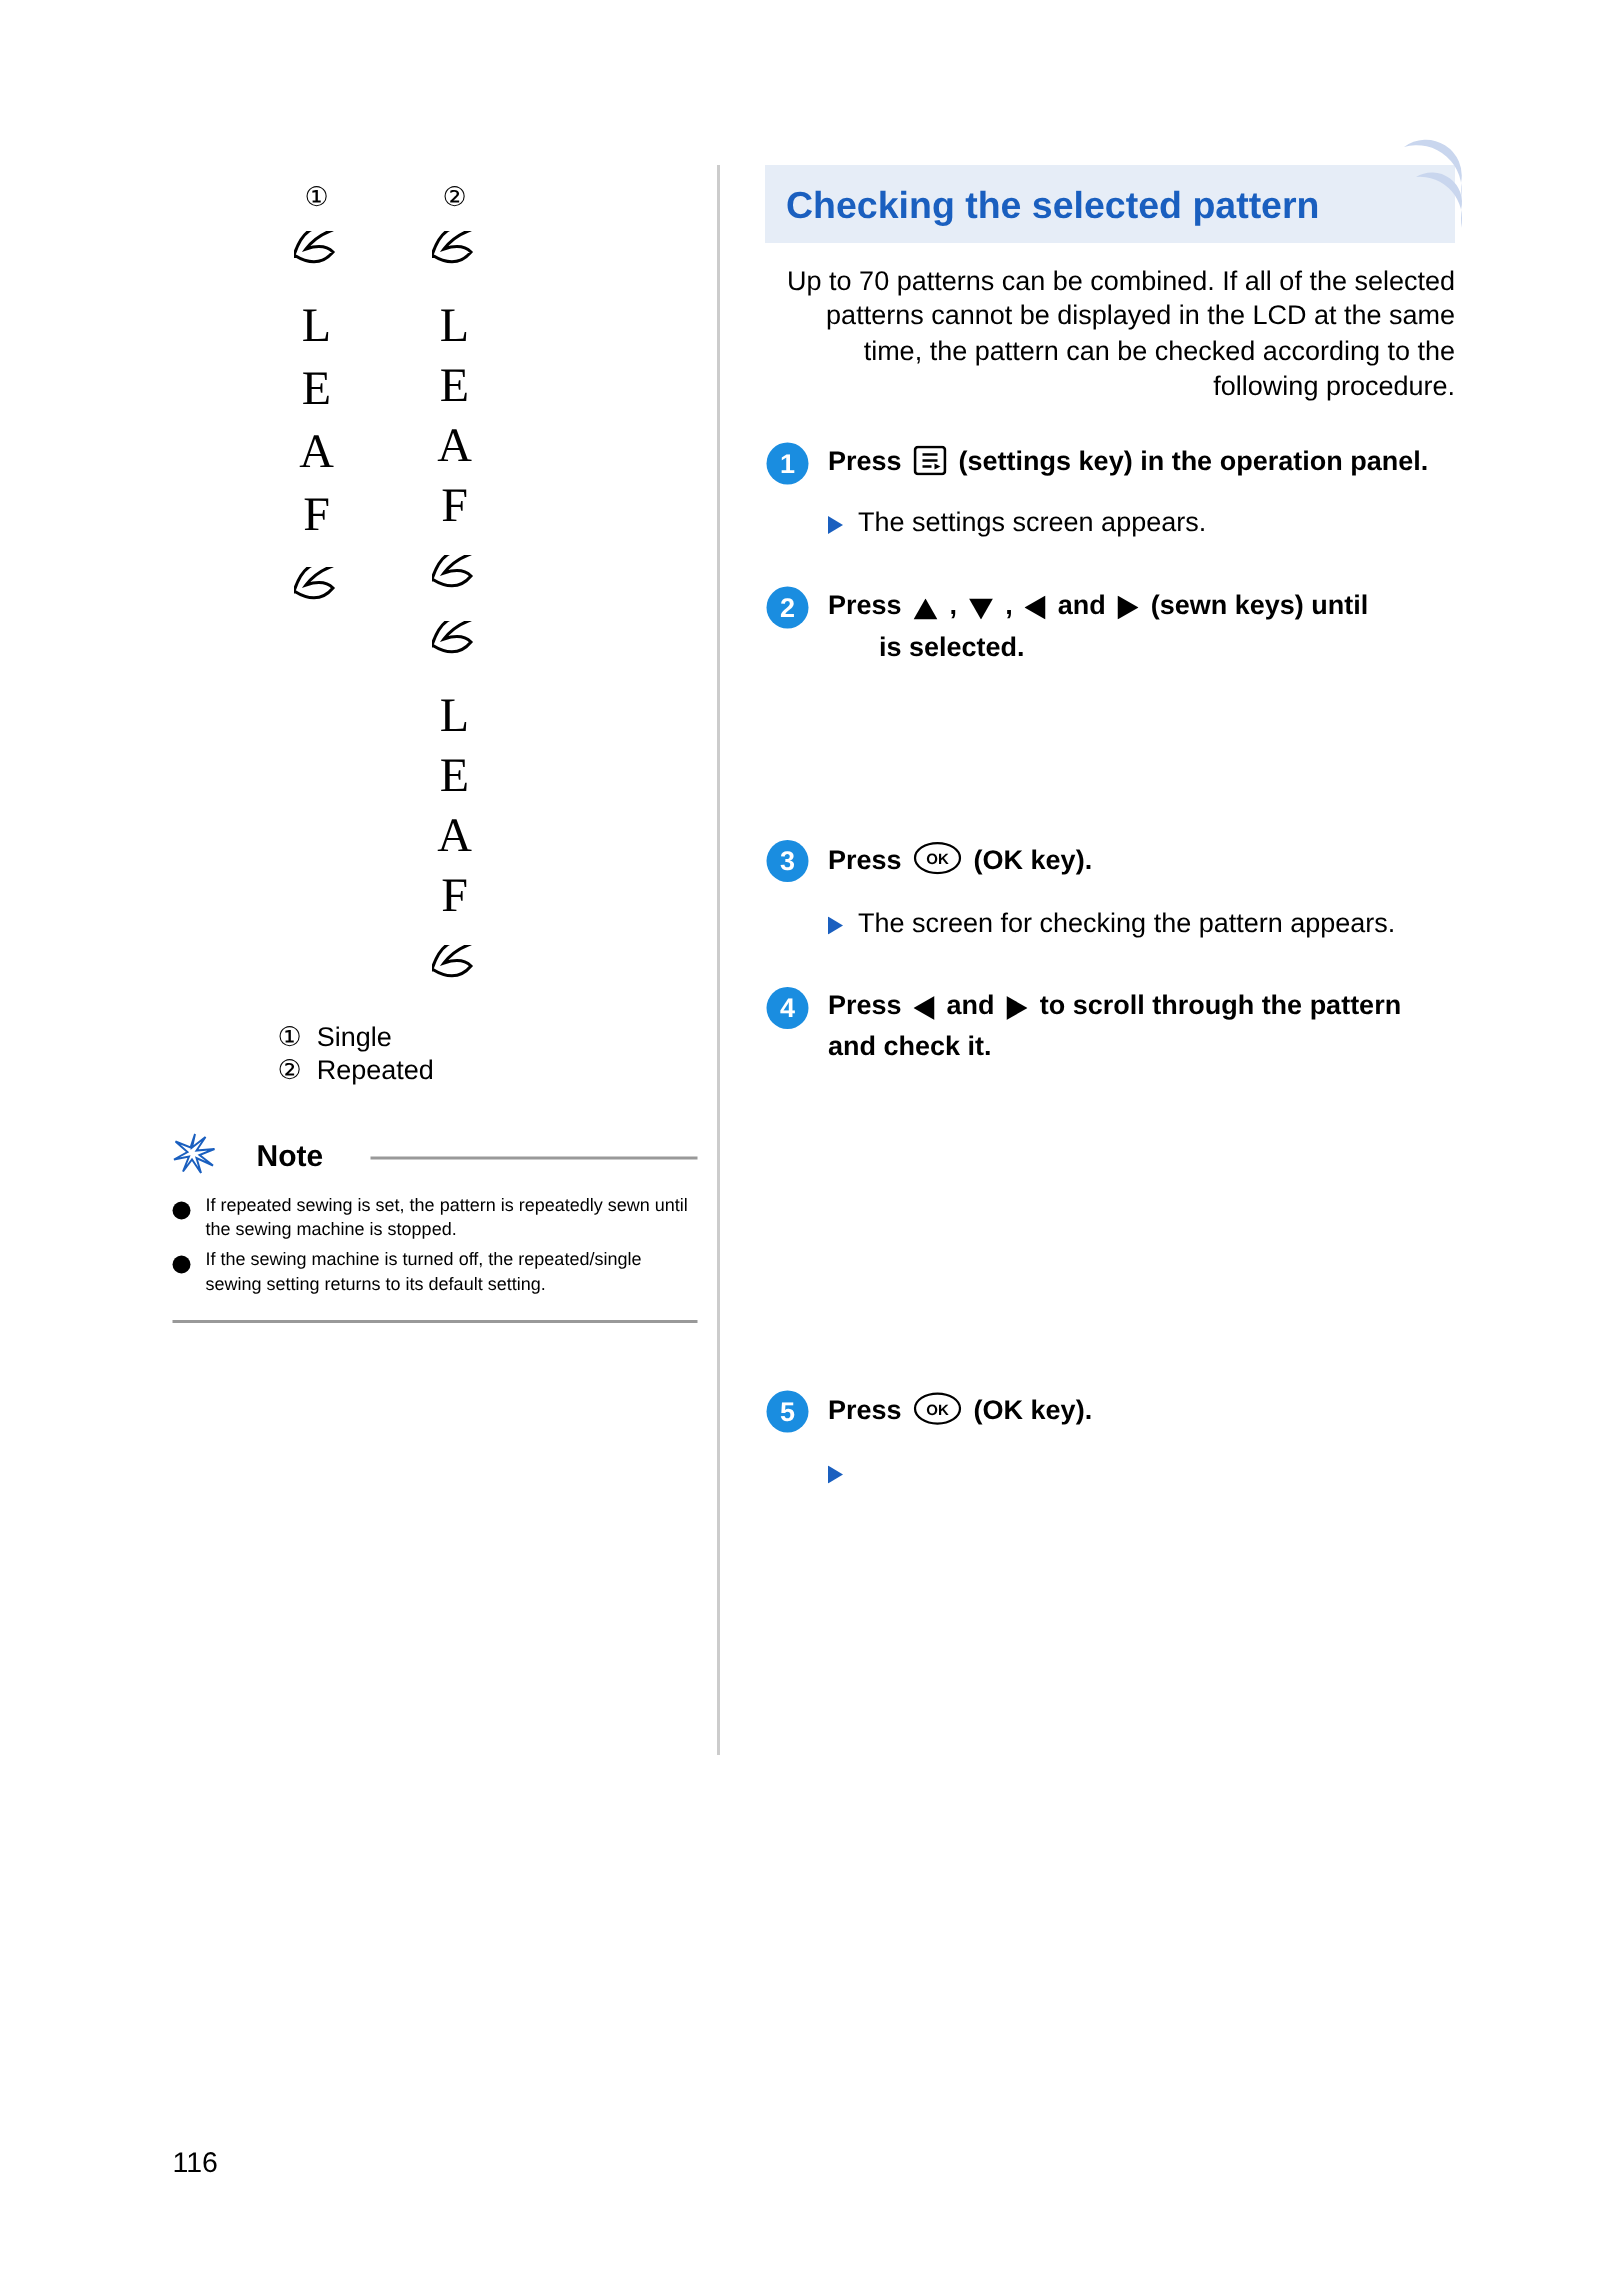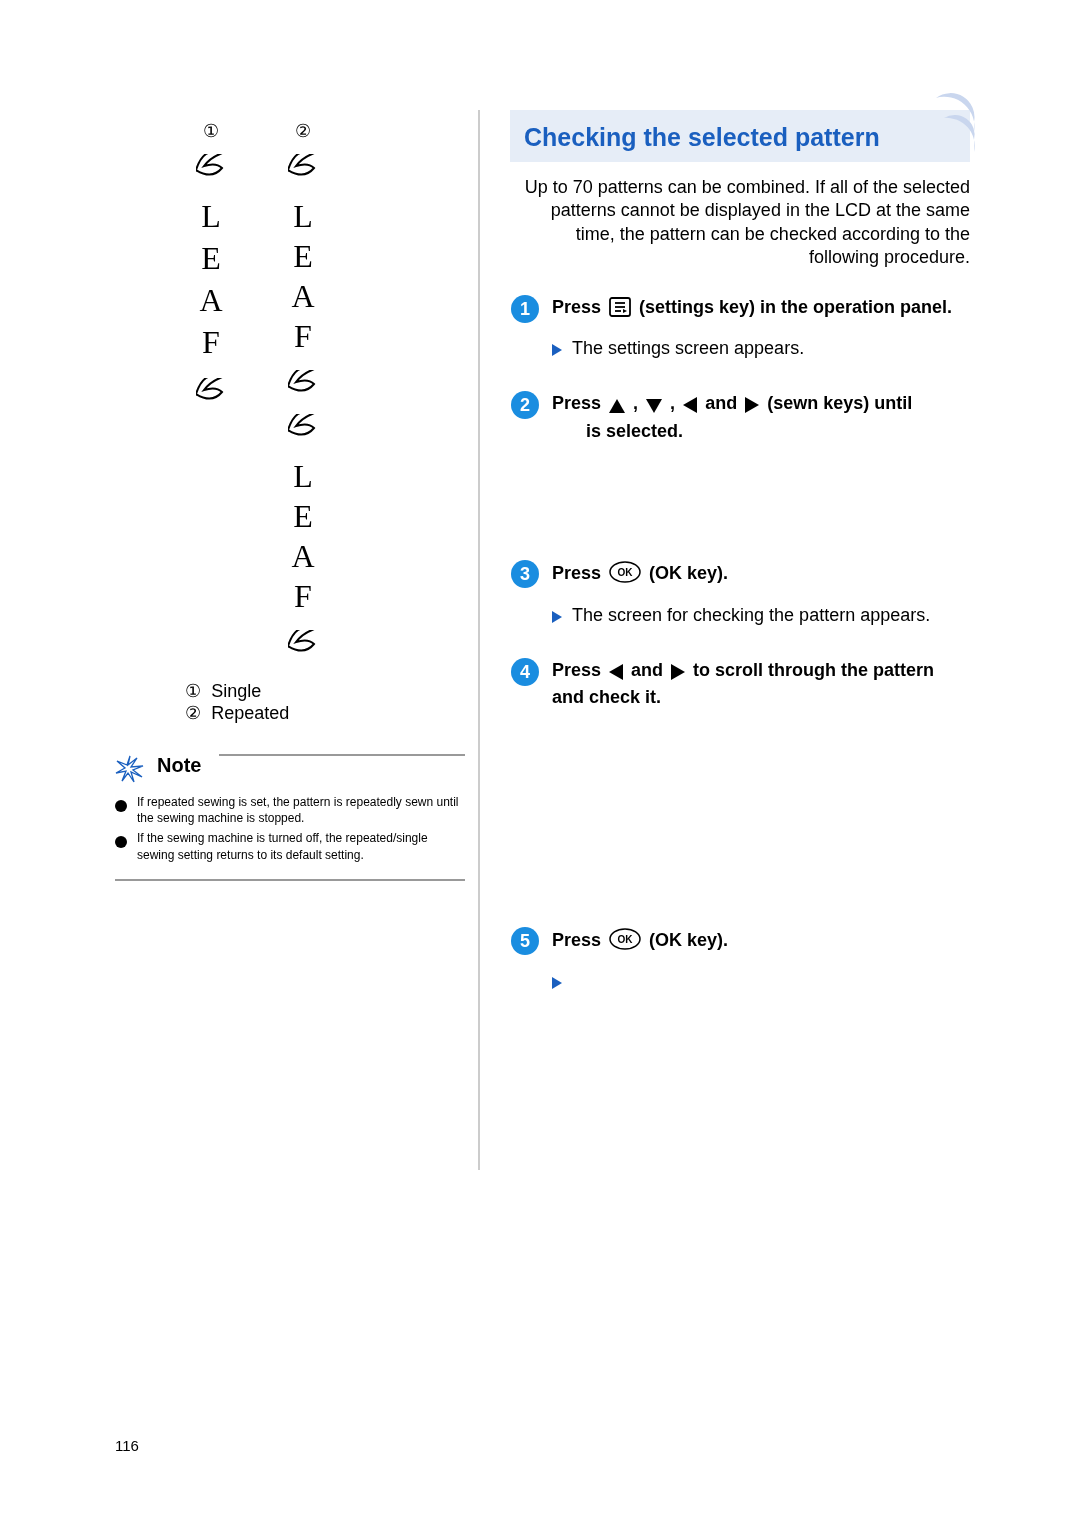--- a/index.html
+++ b/index.html
@@ -72,21 +72,22 @@
     align-items: baseline;
   }
   
   .note-block {
     position: relative;
     margin-top: 10px;
     width: 350px;
   }
   .note-header {
     display: flex;
-    gap: 12px;
+    align-items: center;
+    gap: 26px;
     margin-bottom: 4px;
   }
   .note-label {
     font-weight: bold;
     font-size: 20px;
   }
   .note-rule-top {
     height: 2px;
     background: #999;
     flex: 1;
@@ -179,21 +180,21 @@
     flex: 0 0 auto;
     margin-top: 4px;
   }
   .spacer-lg { height: 210px; }
   .spacer-md { height: 110px; }
 
   .page-num {
     position: absolute;
     left: 115px;
     bottom: 72px;
-    font-size: 15px;
+    font-size: 19px;
   }
 </style>
 </head>
 <body>
 
 <svg width="0" height="0" style="position:absolute">
   <defs>
     <g id="leaf">
       <path d="M0 16 Q 8 -8 24 0 Q 14 4 8 12 Q 20 8 26 14 Q 16 26 0 16 M 0 16 L -4 24" fill="none" stroke="#000" stroke-width="2" stroke-linecap="round"></path>
     </g>

